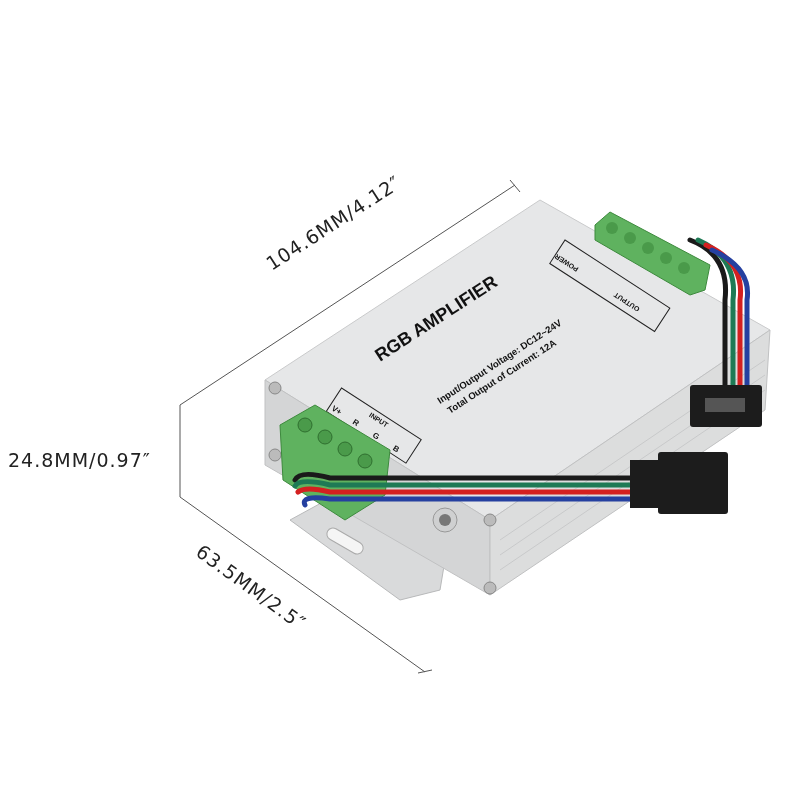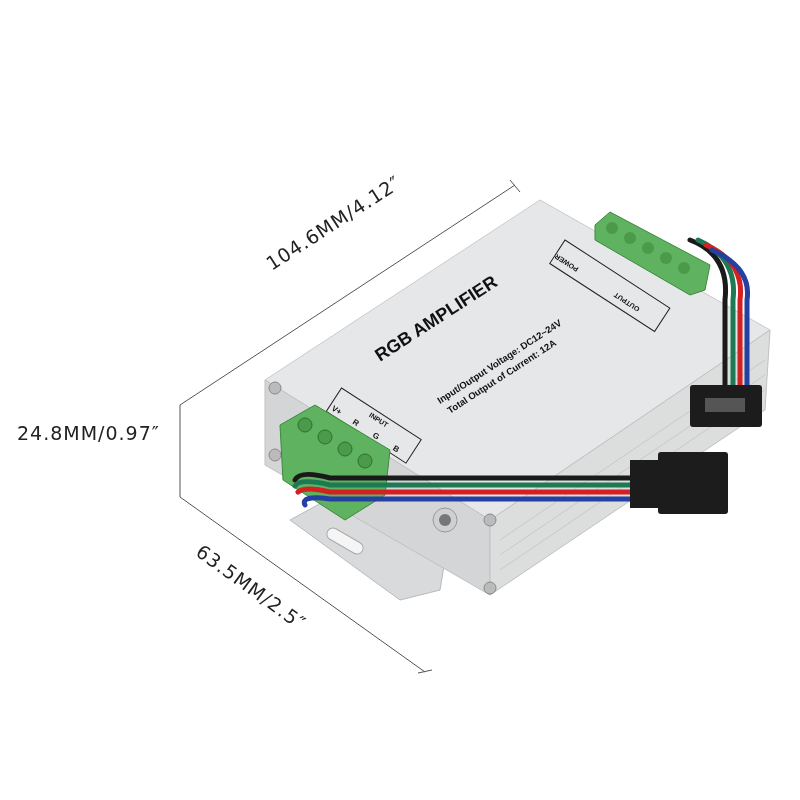--- a/index.html
+++ b/index.html
@@ -101,14 +101,14 @@
     <rect x="690" y="385" width="72" height="42" fill="#1c1c1c" rx="3"></rect>
     <rect x="705" y="398" width="40" height="14" fill="#555"></rect>
   </g>
   <g>
     <rect x="630" y="460" width="30" height="48" fill="#1c1c1c"></rect>
     <rect x="658" y="452" width="70" height="62" fill="#1c1c1c" rx="3"></rect>
   </g>
 </svg>
 
 <div class="dim" style="left:262px;top:256px;transform:rotate(-33deg);transform-origin:left top;">104.6MM/4.12″</div>
-<div class="dim" style="left:8px;top:422px;margin-left:9px;">24.8MM/0.97″</div>
+<div class="dim" style="left:8px;top:449px;">24.8MM/0.97″</div>
 <div class="dim" style="left:205px;top:540px;transform:rotate(36deg);transform-origin:left top;">63.5MM/2.5″</div>
 
 </body></html>

